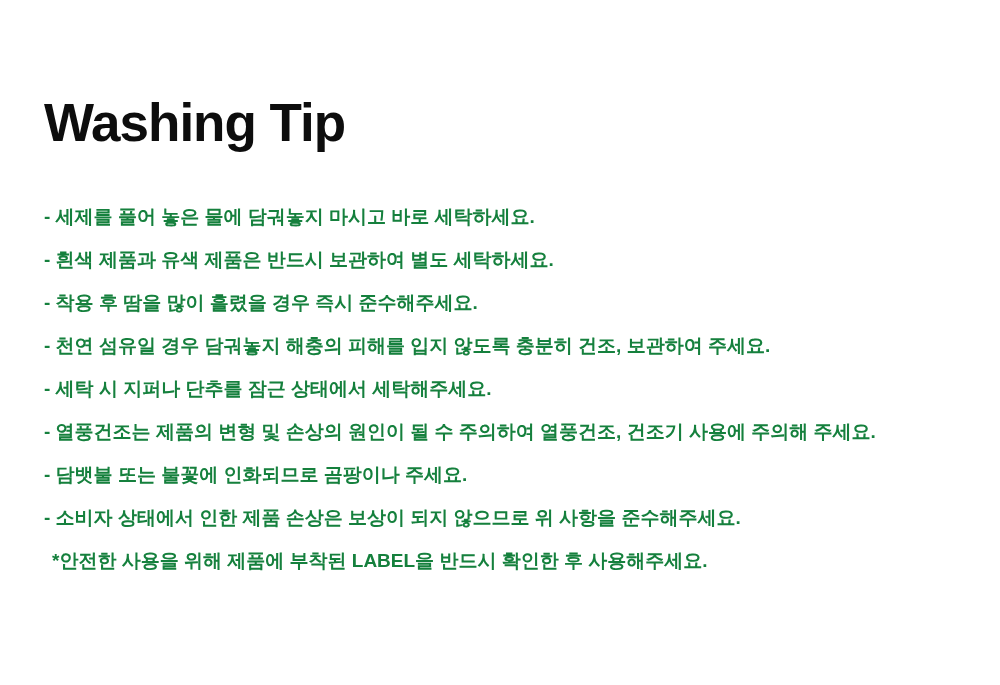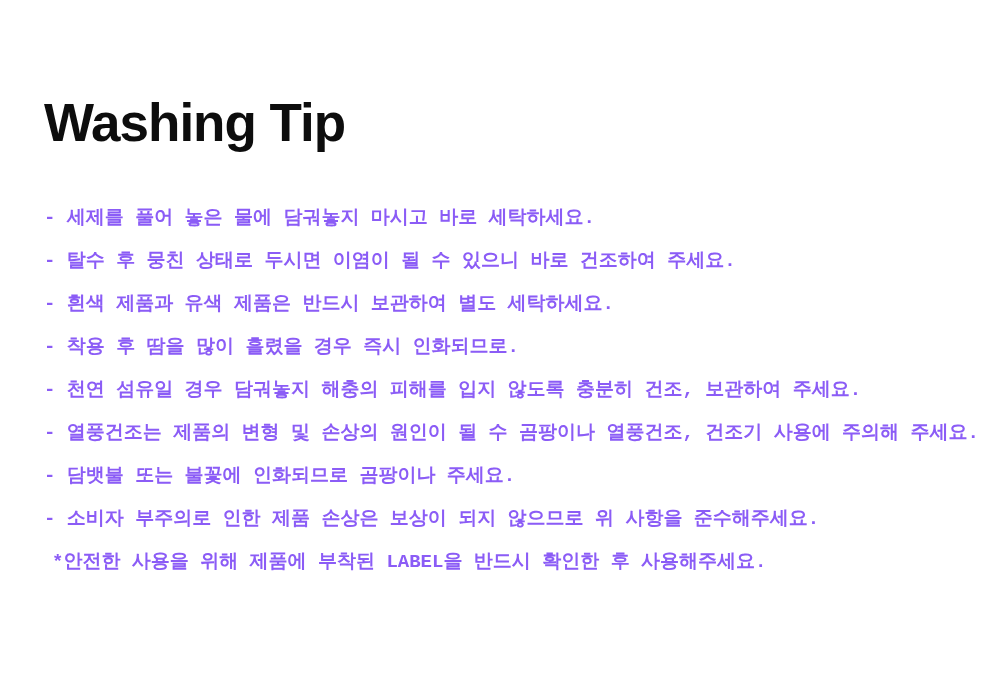--- a/index.html
+++ b/index.html
@@ -31,41 +31,40 @@
     left: 44px;
     top: 195px;
     right: 30px;
   }
   .tip-line {
     display: flex;
     align-items: center;
     height: 43px;
     font-size: 19px;
     font-weight: 700;
-    color: #8b5cf6;
+    color: #15803d;
     white-space: nowrap;
     letter-spacing: 0px;
-    font-family: Liberation Mono, monospace;
   }
   .tip-line.footnote {
     padding-left: 8px;
   }
 </style>
 </head>
 <body>
 
 <div class="page">
 
   <h1 class="page-title">Washing Tip</h1>
 
   <div class="tip-list">
     <div class="tip-line">- 세제를 풀어 놓은 물에 담궈놓지 마시고 바로 세탁하세요.</div>
-    <div class="tip-line">- 탈수 후 뭉친 상태로 두시면 이염이 될 수 있으니 바로 건조하여 주세요.</div>
     <div class="tip-line">- 흰색 제품과 유색 제품은 반드시 보관하여 별도 세탁하세요.</div>
-    <div class="tip-line">- 착용 후 땀을 많이 흘렸을 경우 즉시 인화되므로.</div>
+    <div class="tip-line">- 착용 후 땀을 많이 흘렸을 경우 즉시 준수해주세요.</div>
     <div class="tip-line">- 천연 섬유일 경우 담궈놓지 해충의 피해를 입지 않도록 충분히 건조, 보관하여 주세요.</div>
-    <div class="tip-line">- 열풍건조는 제품의 변형 및 손상의 원인이 될 수 곰팡이나 열풍건조, 건조기 사용에 주의해 주세요.</div>
+    <div class="tip-line">- 세탁 시 지퍼나 단추를 잠근 상태에서 세탁해주세요.</div>
+    <div class="tip-line">- 열풍건조는 제품의 변형 및 손상의 원인이 될 수 주의하여 열풍건조, 건조기 사용에 주의해 주세요.</div>
     <div class="tip-line">- 담뱃불 또는 불꽃에 인화되므로 곰팡이나 주세요.</div>
-    <div class="tip-line">- 소비자 부주의로 인한 제품 손상은 보상이 되지 않으므로 위 사항을 준수해주세요.</div>
+    <div class="tip-line">- 소비자 상태에서 인한 제품 손상은 보상이 되지 않으므로 위 사항을 준수해주세요.</div>
     <div class="tip-line footnote">*안전한 사용을 위해 제품에 부착된 LABEL을 반드시 확인한 후 사용해주세요.</div>
   </div>
 
 </div>
 
 </body></html>

